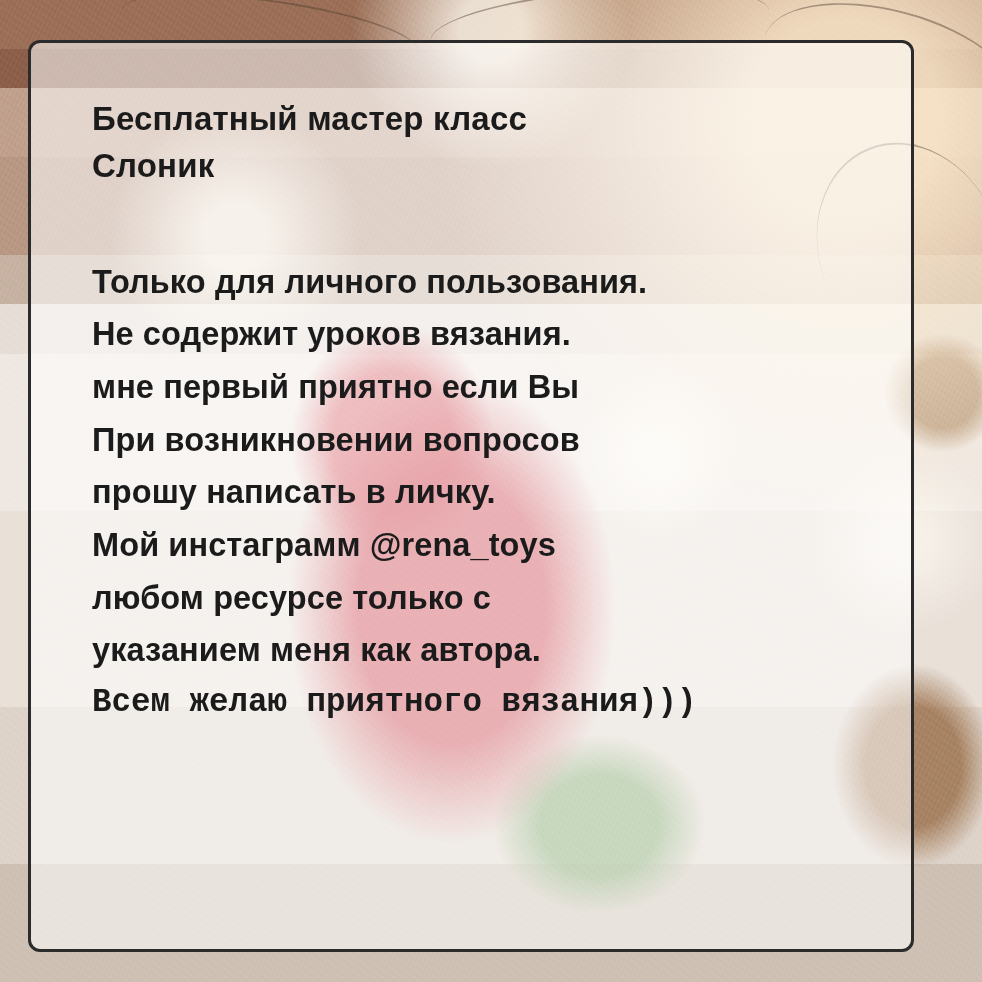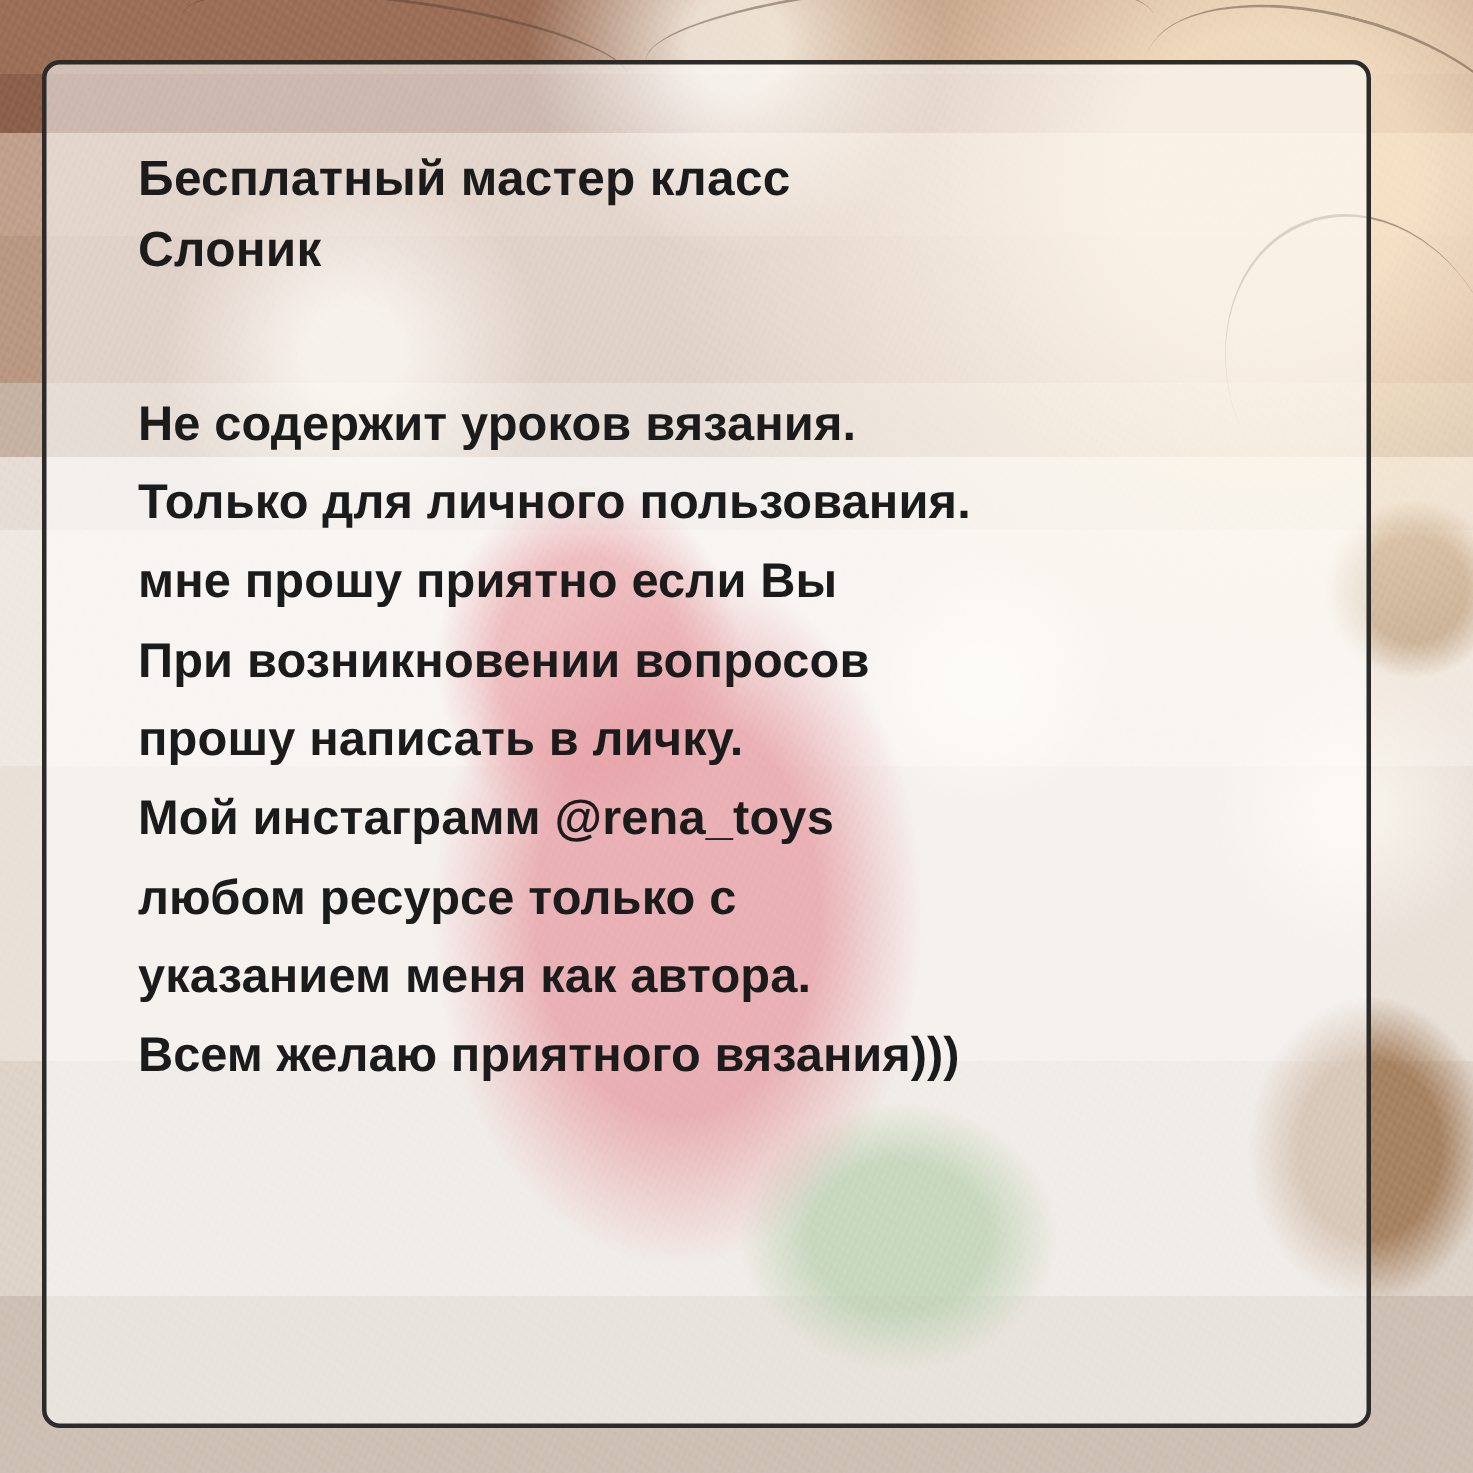--- a/index.html
+++ b/index.html
@@ -102,20 +102,21 @@
   .body-line {
     font-size: 32.5px;
     font-weight: bold;
     color: #1b1b1b;
     line-height: 1.62;
     letter-spacing: .1px;
     white-space: pre;
   }
   .body-line.last {
     letter-spacing: 0;
+    font-family: Liberation Mono, monospace;
   }
 </style>
 </head>
 <body>
 
 <div class="page">
 
   <div class="photo"></div>
   <div class="photo-grain"></div>
   <div class="wire w1"></div>
@@ -125,23 +126,23 @@
 
   <div class="overlay"></div>
 
   <div class="text-block">
 
     <div class="title-line">Бесплатный мастер класс</div>
     <div class="title-line">Слоник</div>
 
     <div class="spacer"></div>
 
+    <div class="body-line">Только для личного пользования.</div>
     <div class="body-line">Не содержит уроков вязания.</div>
-    <div class="body-line">Только для личного пользования.</div>
-    <div class="body-line">мне прошу приятно если Вы</div>
+    <div class="body-line">мне первый приятно если Вы</div>
     <div class="body-line">При возникновении вопросов</div>
     <div class="body-line">прошу написать в личку.</div>
     <div class="body-line">Мой инстаграмм @rena_toys</div>
     <div class="body-line">любом ресурсе только с</div>
     <div class="body-line">указанием меня как автора.</div>
     <div class="body-line last">Всем желаю приятного вязания)))</div>
 
   </div>
 </div>
 

